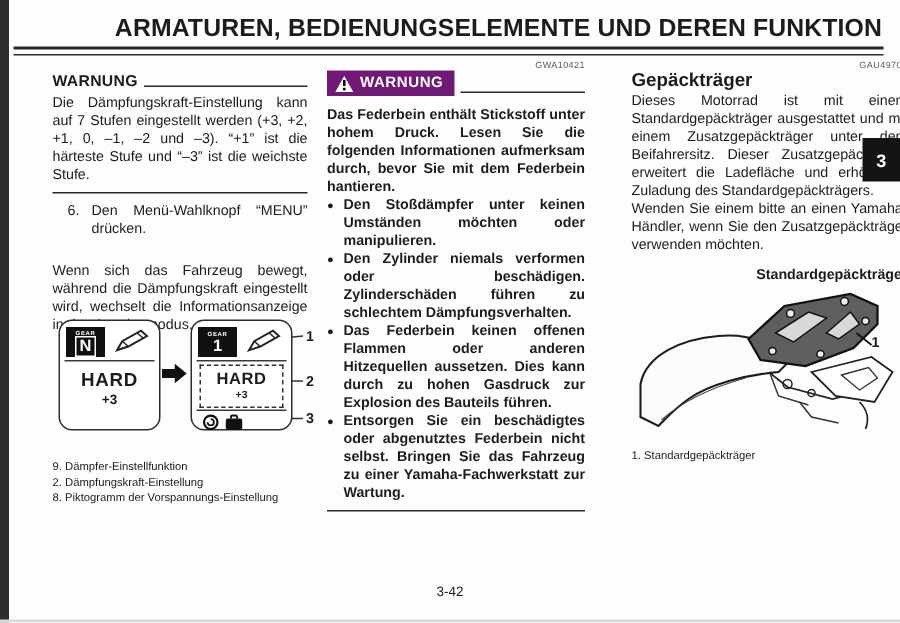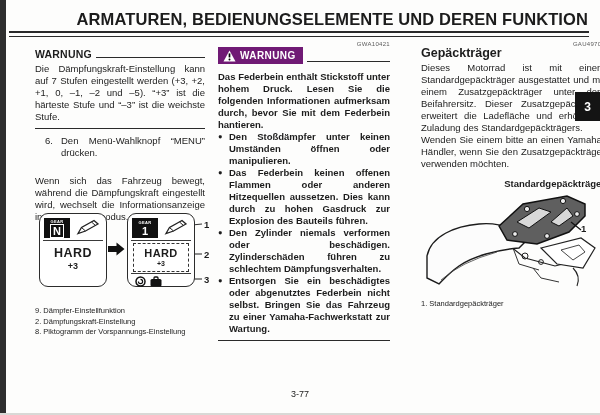--- a/index.html
+++ b/index.html
@@ -102,21 +102,21 @@
 <div class="edge-bottom"></div>
 
 <div class="title">ARMATUREN, BEDIENUNGSELEMENTE UND DEREN FUNKTION</div>
 <div class="title-rule"></div>
 
 <div class="col col-left">
   <div class="note-head">
     <span class="lbl">WARNUNG</span>
     <span class="rule-fill"></span>
   </div>
-  <p>Die Dämpfungskraft-Einstellung kann auf 7 Stufen eingestellt werden (+3, +2, +1, 0, –1, –2 und –5). “+3” ist die härteste Stufe und “–3” ist die weichste Stufe.</p>
+  <p>Die Dämpfungskraft-Einstellung kann auf 7 Stufen eingestellt werden (+3, +2, +1, 0, –1, –2 und –3). “+1” ist die härteste Stufe und “–3” ist die weichste Stufe.</p>
   <div class="sep"></div>
   <div class="step">
     <span class="num">6.</span>
     <span class="txt">Den Menü-Wahlknopf “MENU” drücken.</span>
   </div>
   <p class="para2">Wenn sich das Fahrzeug bewegt, während die Dämpfungskraft eingestellt wird, wechselt die Informationsanzeige in den Anzeigemodus.</p>
 </div>
 
 <div class="diagram">
   <svg class="leaders" width="185" height="95">
@@ -191,23 +191,23 @@
         <path d="M6.5 0.6 L12.5 11.4 H0.5 Z" fill="#fff"></path>
         <line x1="6.5" y1="3.4" x2="6.5" y2="7.4" stroke="#000" stroke-width="1.7"></line>
         <circle cx="6.5" cy="9.4" r="1" fill="#000"></circle>
       </svg>
       <span>WARNUNG</span>
     </div>
     <div class="rule-fill"></div>
   </div>
   <p>Das Federbein enthält Stickstoff unter hohem Druck. Lesen Sie die folgenden Informationen aufmerksam durch, bevor Sie mit dem Federbein hantieren.</p>
   <ul class="bullets">
-    <li>Den Stoßdämpfer unter keinen Umständen öffnen oder manipulieren.</li>
+    <li>Den Stoßdämpfer unter keinen Umständen möchten oder manipulieren.</li>
+    <li>Den Zylinder niemals verformen oder beschädigen. Zylinderschäden führen zu schlechtem Dämpfungsverhalten.</li>
     <li>Das Federbein keinen offenen Flammen oder anderen Hitzequellen aussetzen. Dies kann durch zu hohen Gasdruck zur Explosion des Bauteils führen.</li>
-    <li>Den Zylinder niemals verformen oder beschädigen. Zylinderschäden führen zu schlechtem Dämpfungsverhalten.</li>
     <li>Entsorgen Sie ein beschädigtes oder abgenutztes Federbein nicht selbst. Bringen Sie das Fahrzeug zu einer Yamaha-Fachwerkstatt zur Wartung.</li>
   </ul>
   <div class="end-rule"></div>
 </div>
 
 <div class="col col-right">
   <div class="code">GAU49702</div>
   <h2 class="h-main">Gepäckträger</h2>
   <p>Dieses Motorrad ist mit einem Standardgepäckträger ausgestattet und mit einem Zusatzgepäckträger unter dem Beifahrersitz. Dieser Zusatzgepäckträger erweitert die Ladefläche und erhöht die Zuladung des Standardgepäckträgers.</p>
   <p>Wenden Sie einem bitte an einen Yamaha-Händler, wenn Sie den Zusatzgepäckträger verwenden möchten.</p>
@@ -239,13 +239,13 @@
       <circle cx="126" cy="44" r="2.4" fill="#eee" stroke="#111" stroke-width="1"></circle>
 
       <line x1="150" y1="30" x2="160" y2="38" stroke="#111" stroke-width="1.2"></line>
     </svg>
     <div class="callout" style="left:160px;top:31px;">1</div>
   </div>
   <div class="fig-caption">1. Standardgepäckträger</div>
 </div>
 
 <div class="tab3">3</div>
-<div class="page-num">3-77</div>
+<div class="page-num">3-42</div>
 
 </body></html>

